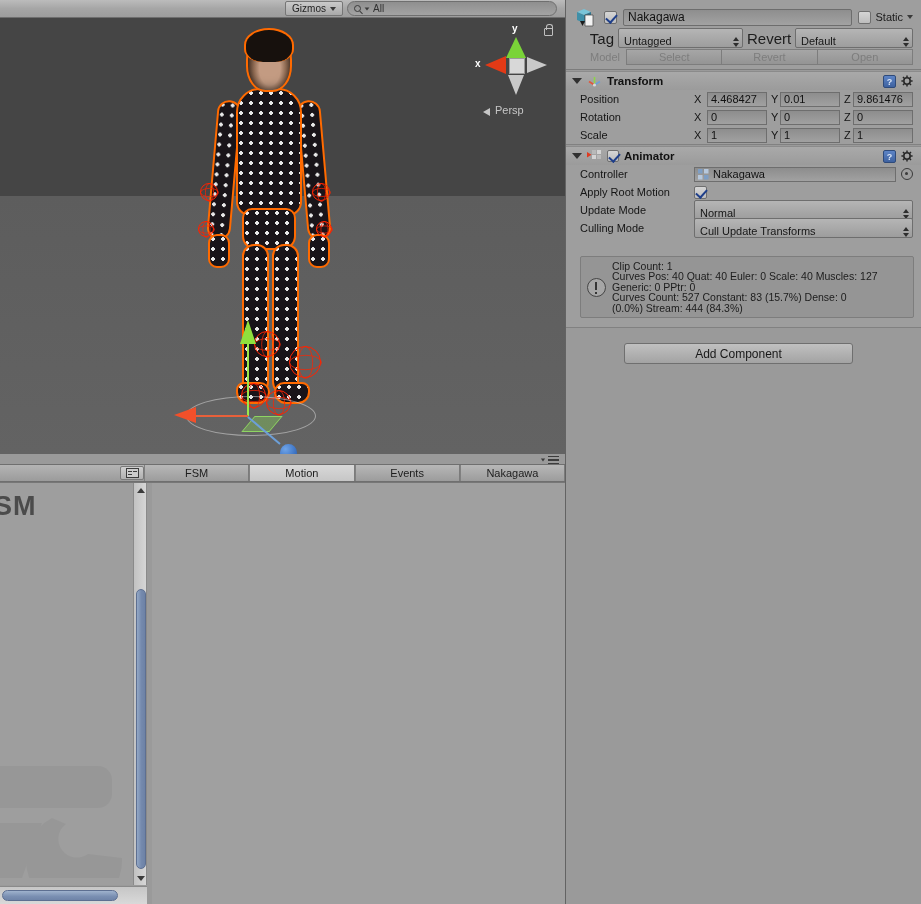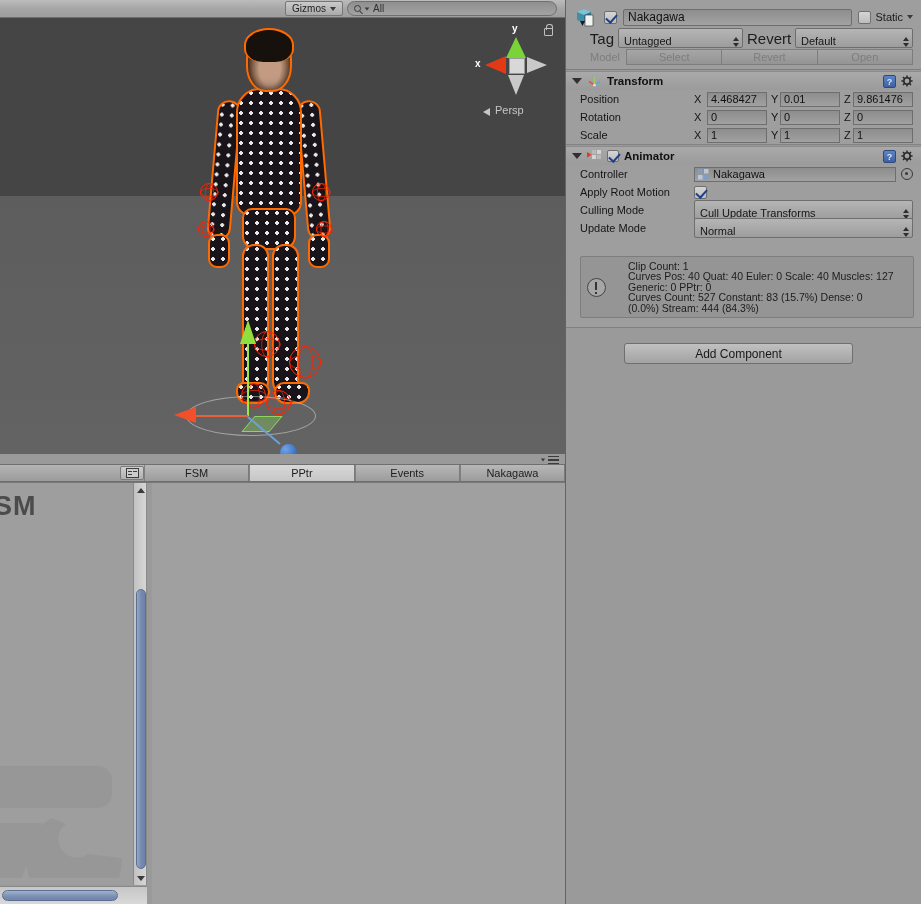--- a/index.html
+++ b/index.html
@@ -327,21 +327,21 @@
   .objsel { width:12px; height:12px; border:1.4px solid #3a3a3a; border-radius:50%;
             margin-left:5px; flex:0 0 auto; position:relative; }
   .objsel::after { content:""; position:absolute; left:3.3px; top:3.3px; width:3px; height:3px;
                    background:#3a3a3a; border-radius:50%; }
   .ctrl-ico { width:11px; height:11px; flex:0 0 auto; }
   .avatar-ico { width:9px; height:12px; flex:0 0 auto; }
 
   #anim-infobox {
     position:absolute; left:580px; top:256px; width:334px; height:62px;
     background:#959595; border:1px solid #7d7d7d; border-radius:2px;
-    display:flex; align-items:center; gap:22px; padding-left:6px;
+    display:flex; align-items:center; gap:6px; padding-left:6px;
   }
   #warn-ico { width:19px; height:19px; border:1.6px solid #454545; border-radius:50%;
               flex:0 0 auto; position:relative; background:#a6a6a6; }
   #warn-ico::before { content:""; position:absolute; left:7px; top:3px; width:2px; height:8px; background:#353535; }
   #warn-ico::after  { content:""; position:absolute; left:7px; top:13px; width:2px; height:2px; background:#353535; }
   #infotext { font-size:10.5px; line-height:10.6px; color:#1c1c1c; white-space:pre; }
 
   #add-component {
     position:absolute; left:624px; top:343px; width:229px; height:21px;
     background:linear-gradient(to bottom,#c0c0c0,#a3a3a3);
@@ -432,21 +432,21 @@
   </div>
 
   <div id="fsm-tabbar">
     <div id="fsm-icon-btn">
       <span class="mini-win"></span>
     </div>
     <div class="fsm-tab">
         <span>FSM</span>
       </div>
     <div class="fsm-tab active">
-        <span>PPtr</span>
+        <span>Motion</span>
       </div>
     <div class="fsm-tab">
         <span>Events</span>
       </div>
     <div class="fsm-tab">
         <span>Nakagawa</span>
       </div>
   </div>
 
   <div id="fsm-body">
@@ -645,34 +645,34 @@
       <span class="objsel"></span>
     </div>
 
 
     <div class="prop-row">
       <span class="prop-lbl">Apply Root Motion</span>
       <span class="cbx checked"></span>
     </div>
 
     <div class="prop-row">
-      <span class="prop-lbl">Culling Mode</span>
+      <span class="prop-lbl">Update Mode</span>
       <span class="dropdown" style="flex:1 1 auto;">
-        <span>Cull Update Transforms</span>
+        <span>Normal</span>
         <span class="updn">
             <i class="u"></i>
             <i class="d"></i>
           </span>
       </span>
     </div>
 
     <div class="prop-row">
-      <span class="prop-lbl">Update Mode</span>
+      <span class="prop-lbl">Culling Mode</span>
       <span class="dropdown" style="flex:1 1 auto;">
-        <span>Normal</span>
+        <span>Cull Update Transforms</span>
         <span class="updn">
             <i class="u"></i>
             <i class="d"></i>
           </span>
       </span>
     </div>
   </div>
 
 </div>
 

